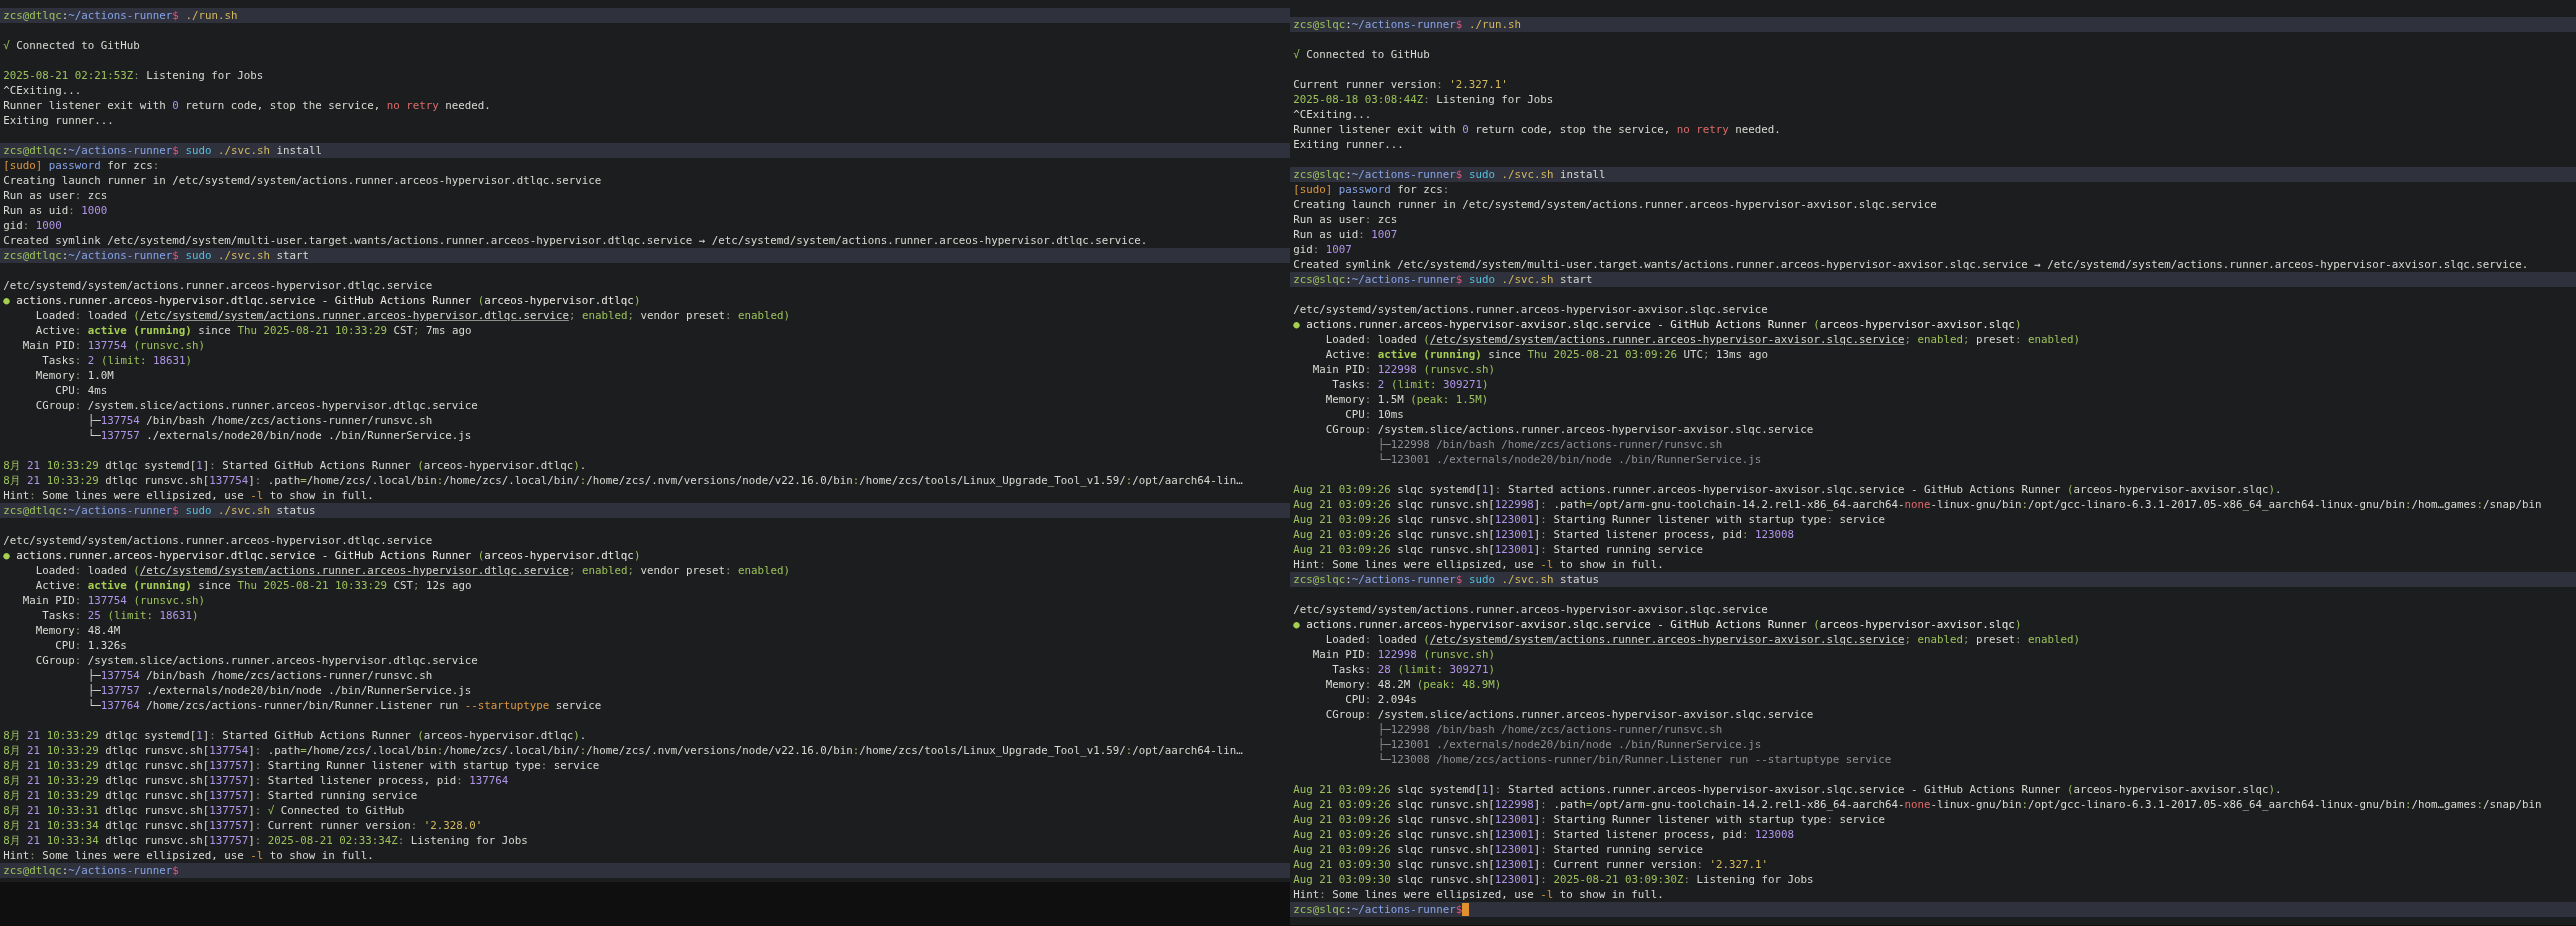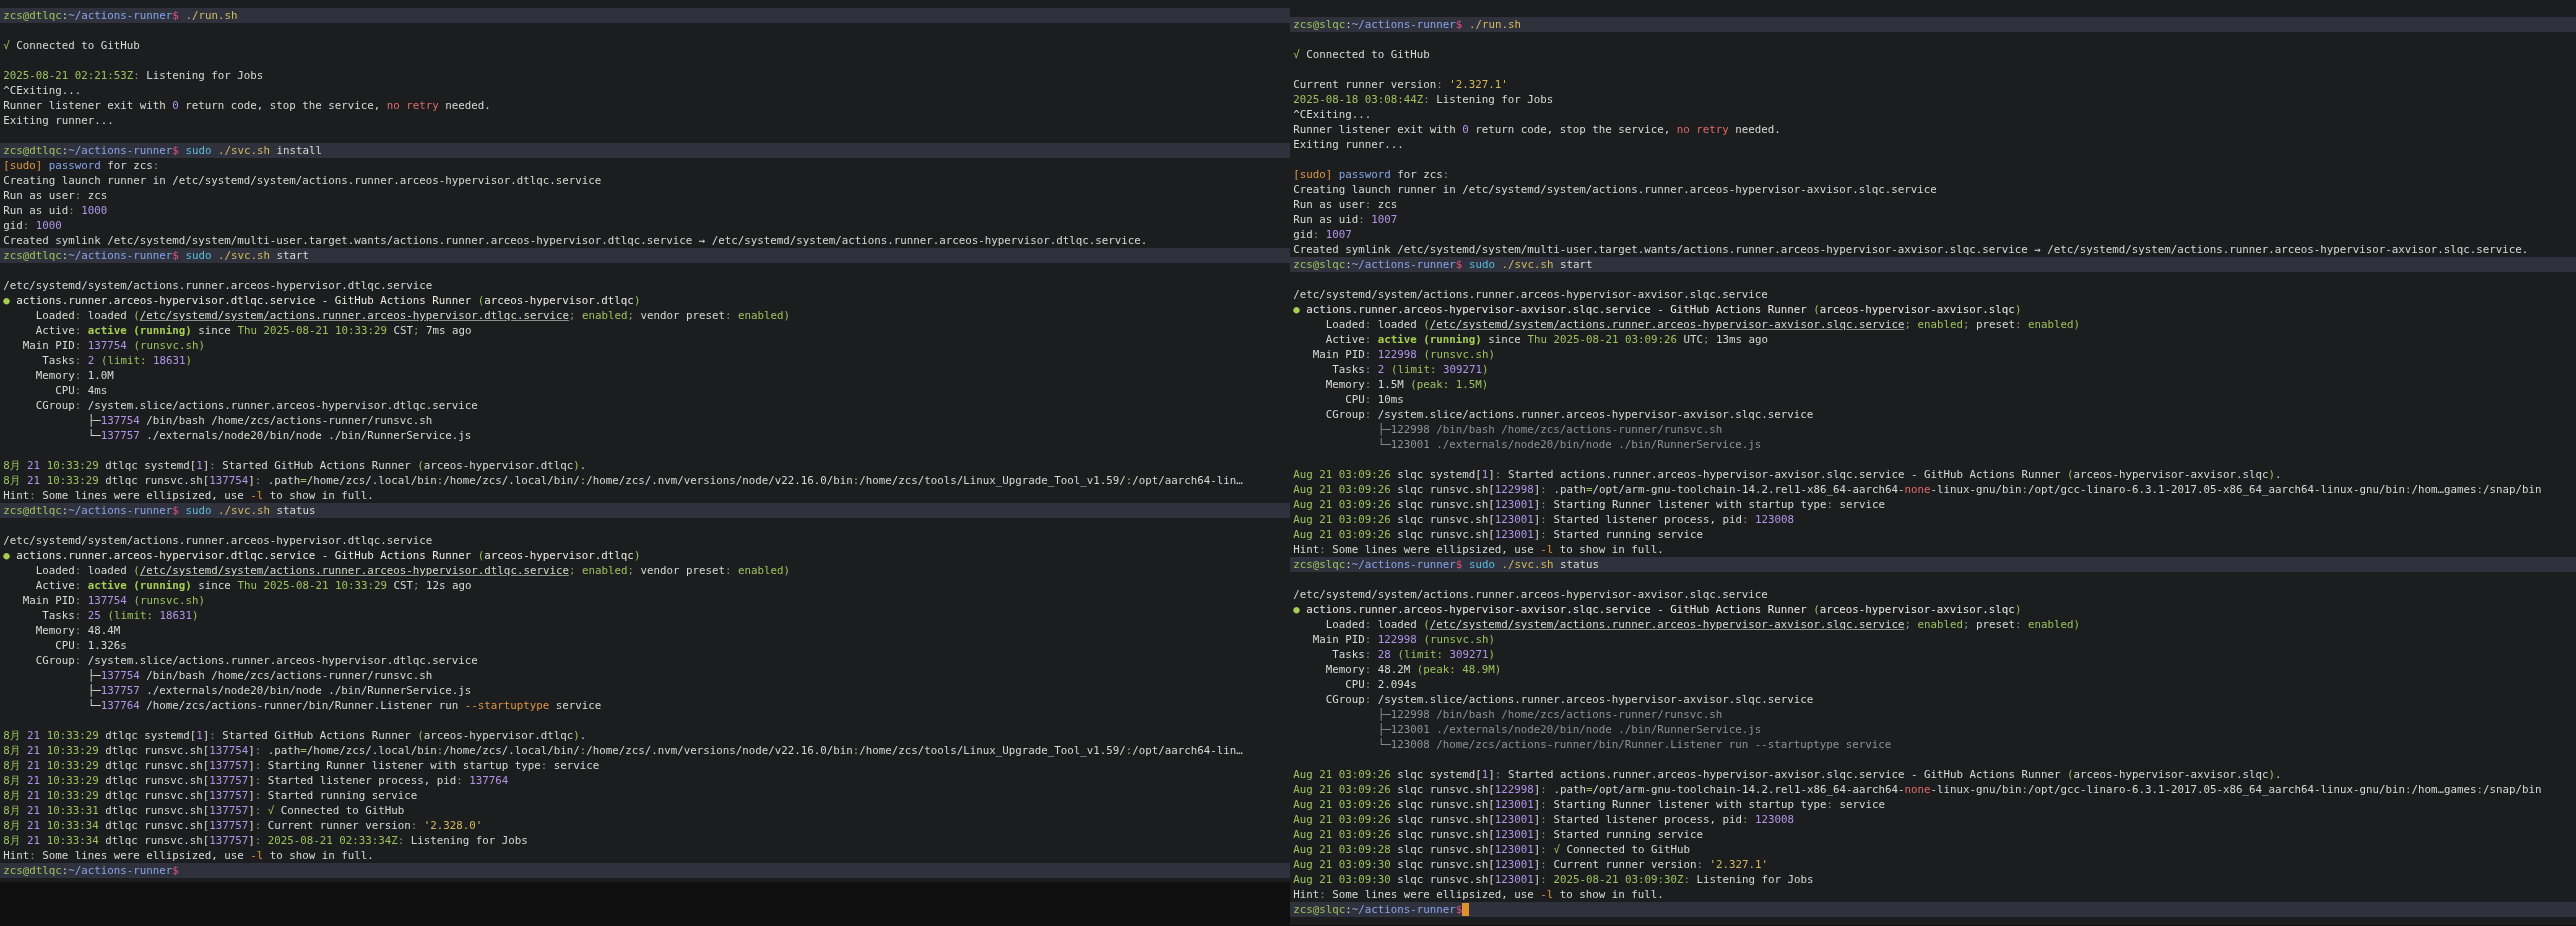--- a/index.html
+++ b/index.html
@@ -100,20 +100,21 @@
       <div class="tline bar"><span class="s-g">zcs@slqc</span><span class="s-d">:</span><span class="s-b">~/actions-runner</span><span class="s-m">$</span><span class="s-d"> </span><span class="s-y">./run.sh</span></div>
       <div class="tline"></div>
       <div class="tline"><span class="s-g">√</span><span class="s-d"> Connected to GitHub</span></div>
       <div class="tline"></div>
       <div class="tline"><span class="s-d">Current runner version</span><span class="s-pc">:</span><span class="s-d"> </span><span class="s-y">'2.327.1'</span></div>
       <div class="tline"><span class="s-g">2025-08-18 03:08:44Z</span><span class="s-pc">:</span><span class="s-d"> Listening for Jobs</span></div>
       <div class="tline"><span class="s-d">^CExiting...</span></div>
       <div class="tline"><span class="s-d">Runner listener exit with </span><span class="s-p">0</span><span class="s-d"> return code, stop the service, </span><span class="s-r">no retry</span><span class="s-d"> needed.</span></div>
       <div class="tline"><span class="s-d">Exiting runner...</span></div>
       <div class="tline"></div>
+      <div class="tline bar"><span class="s-g">zcs@slqc</span><span class="s-d">:</span><span class="s-b">~/actions-runner</span><span class="s-m">$</span><span class="s-d"> </span><span class="s-c">sudo</span><span class="s-d"> </span><span class="s-y">./svc.sh</span><span class="s-d"> install</span></div>
       <div class="tline"><span class="s-o">[sudo]</span><span class="s-d"> </span><span class="s-b">password</span><span class="s-d"> for zcs</span><span class="s-pc">:</span></div>
       <div class="tline"><span class="s-d">Creating launch runner in /etc/systemd/system/actions.runner.arceos-hypervisor-axvisor.slqc.service</span></div>
       <div class="tline"><span class="s-d">Run as user</span><span class="s-pc">:</span><span class="s-d"> zcs</span></div>
       <div class="tline"><span class="s-d">Run as uid</span><span class="s-pc">:</span><span class="s-d"> </span><span class="s-p">1007</span></div>
       <div class="tline"><span class="s-d">gid</span><span class="s-pc">:</span><span class="s-d"> </span><span class="s-p">1007</span></div>
       <div class="tline"><span class="s-d">Created symlink /etc/systemd/system/multi-user.target.wants/actions.runner.arceos-hypervisor-axvisor.slqc.service → /etc/systemd/system/actions.runner.arceos-hypervisor-axvisor.slqc.service.</span></div>
       <div class="tline bar"><span class="s-g">zcs@slqc</span><span class="s-d">:</span><span class="s-b">~/actions-runner</span><span class="s-m">$</span><span class="s-d"> </span><span class="s-c">sudo</span><span class="s-d"> </span><span class="s-y">./svc.sh</span><span class="s-d"> start</span></div>
       <div class="tline"></div>
       <div class="tline"><span class="s-d">/etc/systemd/system/actions.runner.arceos-hypervisor-axvisor.slqc.service</span></div>
       <div class="tline"><span class="s-gb">● </span><span class="s-hd">actions.runner.arceos-hypervisor-axvisor.slqc.service - GitHub Actions Runner </span><span class="s-g">(</span><span class="s-hd">arceos-hypervisor-axvisor.slqc</span><span class="s-g">)</span></div>
@@ -145,20 +146,19 @@
       <div class="tline"><span class="s-d">     CGroup</span><span class="s-pc">:</span><span class="s-d"> /system.slice/actions.runner.arceos-hypervisor-axvisor.slqc.service</span></div>
       <div class="tline"><span class="s-dm">             ├─122998 /bin/bash /home/zcs/actions-runner/runsvc.sh</span></div>
       <div class="tline"><span class="s-dm">             ├─123001 ./externals/node20/bin/node ./bin/RunnerService.js</span></div>
       <div class="tline"><span class="s-dm">             └─123008 /home/zcs/actions-runner/bin/Runner.Listener run --startuptype service</span></div>
       <div class="tline"></div>
       <div class="tline"><span class="s-g">Aug 21 03:09:26</span><span class="s-d"> slqc systemd[</span><span class="s-p">1</span><span class="s-d">]</span><span class="s-pc">:</span><span class="s-d"> Started actions.runner.arceos-hypervisor-axvisor.slqc.service - GitHub Actions Runner </span><span class="s-g">(</span><span class="s-d">arceos-hypervisor-axvisor.slqc</span><span class="s-g">)</span><span class="s-d">.</span></div>
       <div class="tline"><span class="s-g">Aug 21 03:09:26</span><span class="s-d"> slqc runsvc.sh[</span><span class="s-p">122998</span><span class="s-d">]</span><span class="s-pc">:</span><span class="s-d"> .path</span><span class="s-g">=</span><span class="s-d">/opt/arm-gnu-toolchain-14.2.rel1-x86_64-aarch64-</span><span class="s-r">none</span><span class="s-d">-linux-gnu/bin</span><span class="s-g">:</span><span class="s-d">/opt/gcc-linaro-6.3.1-2017.05-x86_64_aarch64-linux-gnu/bin</span><span class="s-g">:</span><span class="s-d">/hom…games</span><span class="s-g">:</span><span class="s-d">/snap/bin</span></div>
       <div class="tline"><span class="s-g">Aug 21 03:09:26</span><span class="s-d"> slqc runsvc.sh[</span><span class="s-p">123001</span><span class="s-d">]</span><span class="s-pc">:</span><span class="s-d"> Starting Runner listener with startup type</span><span class="s-pc">:</span><span class="s-d"> service</span></div>
       <div class="tline"><span class="s-g">Aug 21 03:09:26</span><span class="s-d"> slqc runsvc.sh[</span><span class="s-p">123001</span><span class="s-d">]</span><span class="s-pc">:</span><span class="s-d"> Started listener process, pid</span><span class="s-pc">:</span><span class="s-d"> </span><span class="s-p">123008</span></div>
       <div class="tline"><span class="s-g">Aug 21 03:09:26</span><span class="s-d"> slqc runsvc.sh[</span><span class="s-p">123001</span><span class="s-d">]</span><span class="s-pc">:</span><span class="s-d"> Started running service</span></div>
-      <div class="tline"><span class="s-g">Aug 21 03:09:28</span><span class="s-d"> slqc runsvc.sh[</span><span class="s-p">123001</span><span class="s-d">]</span><span class="s-pc">:</span><span class="s-d"> </span><span class="s-g">√</span><span class="s-d"> Connected to GitHub</span></div>
       <div class="tline"><span class="s-g">Aug 21 03:09:30</span><span class="s-d"> slqc runsvc.sh[</span><span class="s-p">123001</span><span class="s-d">]</span><span class="s-pc">:</span><span class="s-d"> Current runner version</span><span class="s-pc">:</span><span class="s-d"> </span><span class="s-y">'2.327.1'</span></div>
       <div class="tline"><span class="s-g">Aug 21 03:09:30</span><span class="s-d"> slqc runsvc.sh[</span><span class="s-p">123001</span><span class="s-d">]</span><span class="s-pc">:</span><span class="s-d"> </span><span class="s-g">2025-08-21 03:09:30Z</span><span class="s-pc">:</span><span class="s-d"> Listening for Jobs</span></div>
       <div class="tline"><span class="s-d">Hint</span><span class="s-pc">:</span><span class="s-d"> Some lines were ellipsized, use </span><span class="s-o">-l</span><span class="s-d"> to show in full.</span></div>
       <div class="tline bar"><span class="s-g">zcs@slqc</span><span class="s-d">:</span><span class="s-b">~/actions-runner</span><span class="s-m">$</span><span class="cursor">&nbsp;</span></div>
     </div>
 </div>
 
 
 </body></html>

